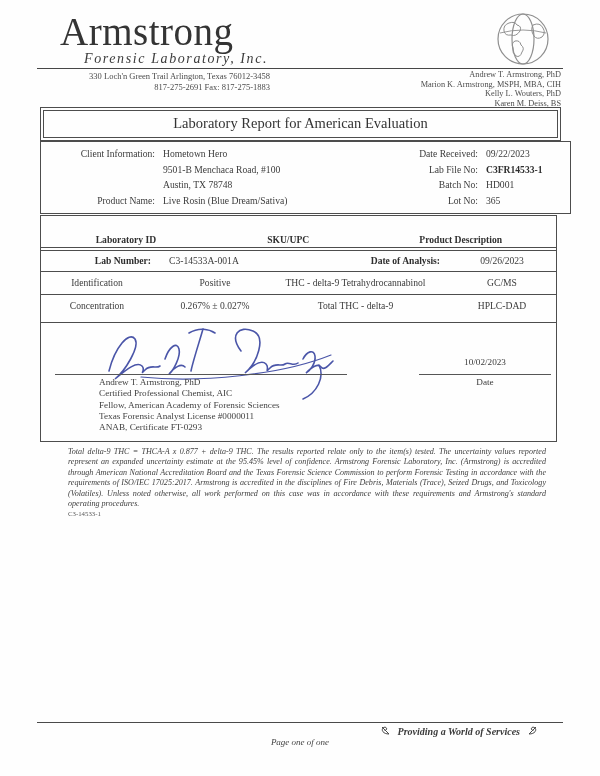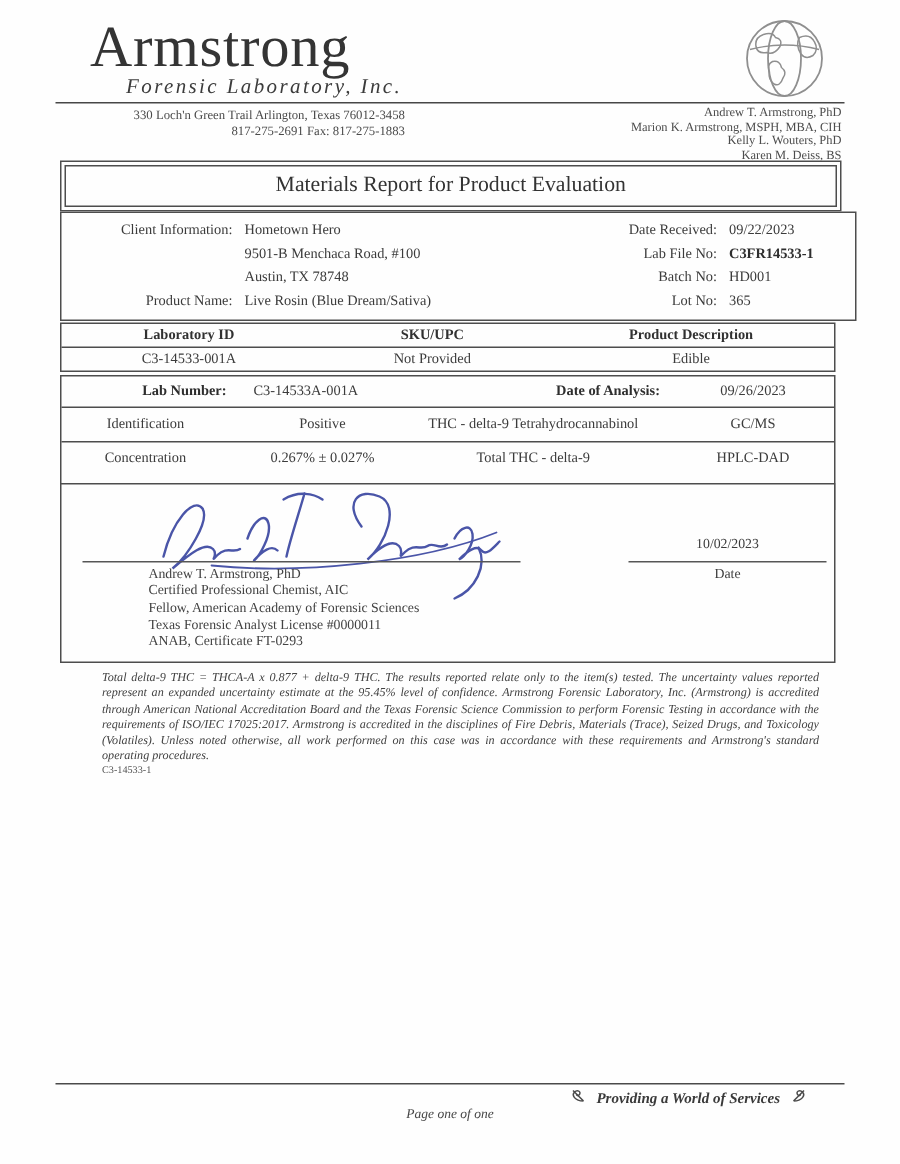--- a/index.html
+++ b/index.html
@@ -19,21 +19,21 @@
   .title-box{top:107px;padding:2px;}
   .title-box .inner{border:1px solid #4d4d4d;text-align:center;font-size:14.5px;padding:4px 0 5px;color:#333;}
   
   .client-box{top:141px;padding:4px 8px 5px 6px;}
   .c-row{display:grid;grid-template-columns:116px 1fr 96px 76px;font-size:9.6px;line-height:15.5px;}
   .lbl{text-align:right;padding-right:8px;white-space:nowrap;}
   .val{text-align:left;white-space:nowrap;}
   .bold{font-weight:bold;color:#2e2e2e;}
   
   .table-box{top:215px;}
-  .t-row{display:grid;grid-template-columns:33% 30% 37%;text-align:center;font-size:9.6px;line-height:15px;}
+  .t-row{display:grid;grid-template-columns:33% 30% 37%;text-align:center;font-size:9.6px;line-height:15px;margin-top:16px;}
   .t-head{font-weight:bold;border-bottom:1px solid #4d4d4d;color:#313131;}
   
   .analysis-box{top:250px;}
   .a-row1{display:grid;grid-template-columns:118px 1fr 128px 108px;font-size:9.6px;line-height:20px;border-bottom:1px solid #4d4d4d;}
   .a-row1 .v-left{padding-left:10px;}
   .a-row1 .v-center{text-align:center;}
   .a-row{display:grid;grid-template-columns:112px 96px 1fr 108px;font-size:9.6px;line-height:22px;text-align:center;gap:14px;}
   .a-sep{border-bottom:1px solid #4d4d4d;}
   
   .sig-box{top:322px;height:118px;}
@@ -79,21 +79,21 @@
   </div>
 
   <div class="staff">
     <div>Andrew T. Armstrong, PhD</div>
     <div>Marion K. Armstrong, MSPH, MBA, CIH</div>
     <div>Kelly L. Wouters, PhD</div>
     <div>Karen M. Deiss, BS</div>
   </div>
 
   <div class="box title-box">
-    <div class="inner">Materials Report for Product Evaluation</div>
+    <div class="inner">Laboratory Report for American Evaluation</div>
   </div>
 
   <div class="box client-box">
     <div class="c-row">
       <span class="lbl">Client Information:</span>
       <span class="val">Hometown Hero</span>
       <span class="lbl">Date Received:</span>
       <span class="val">09/22/2023</span>
     </div>
     <div class="c-row">

